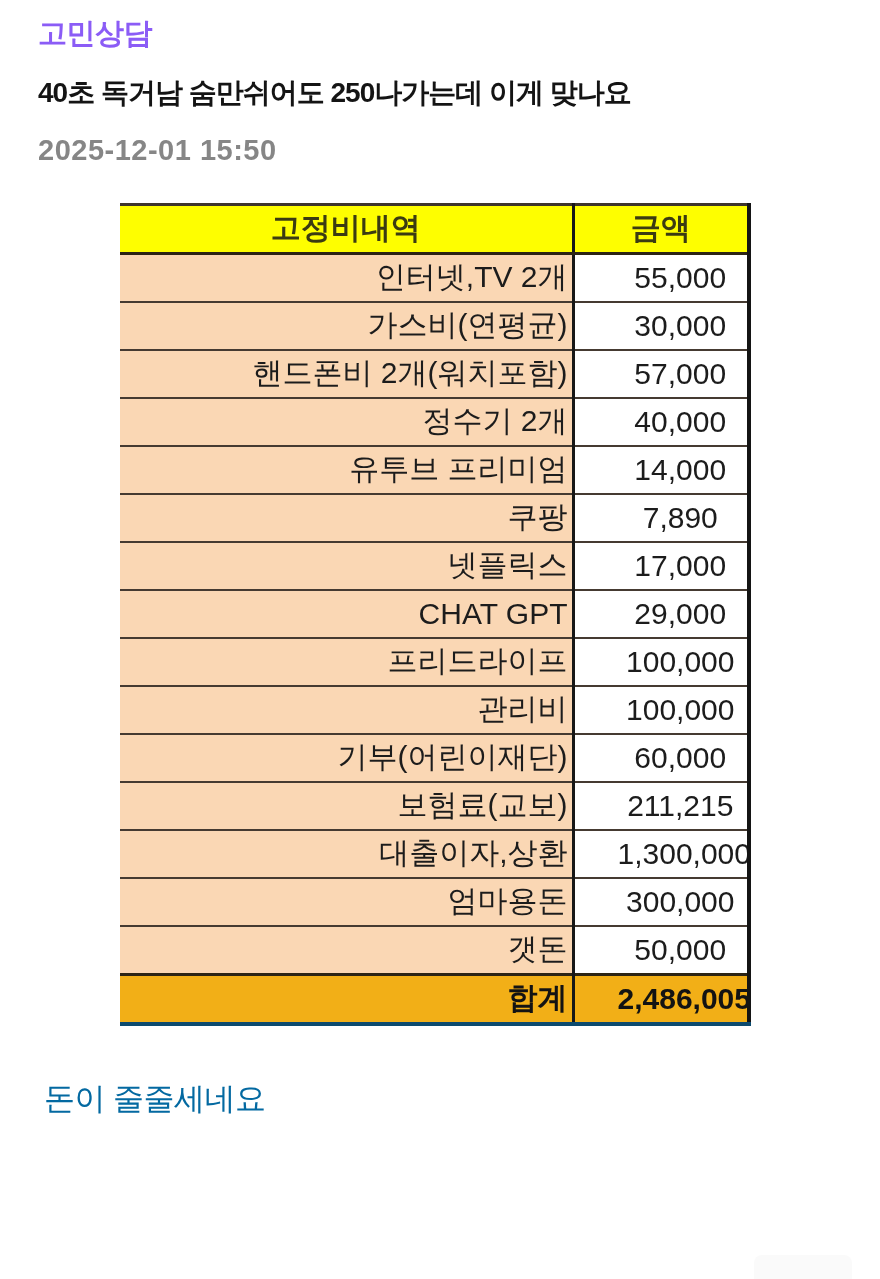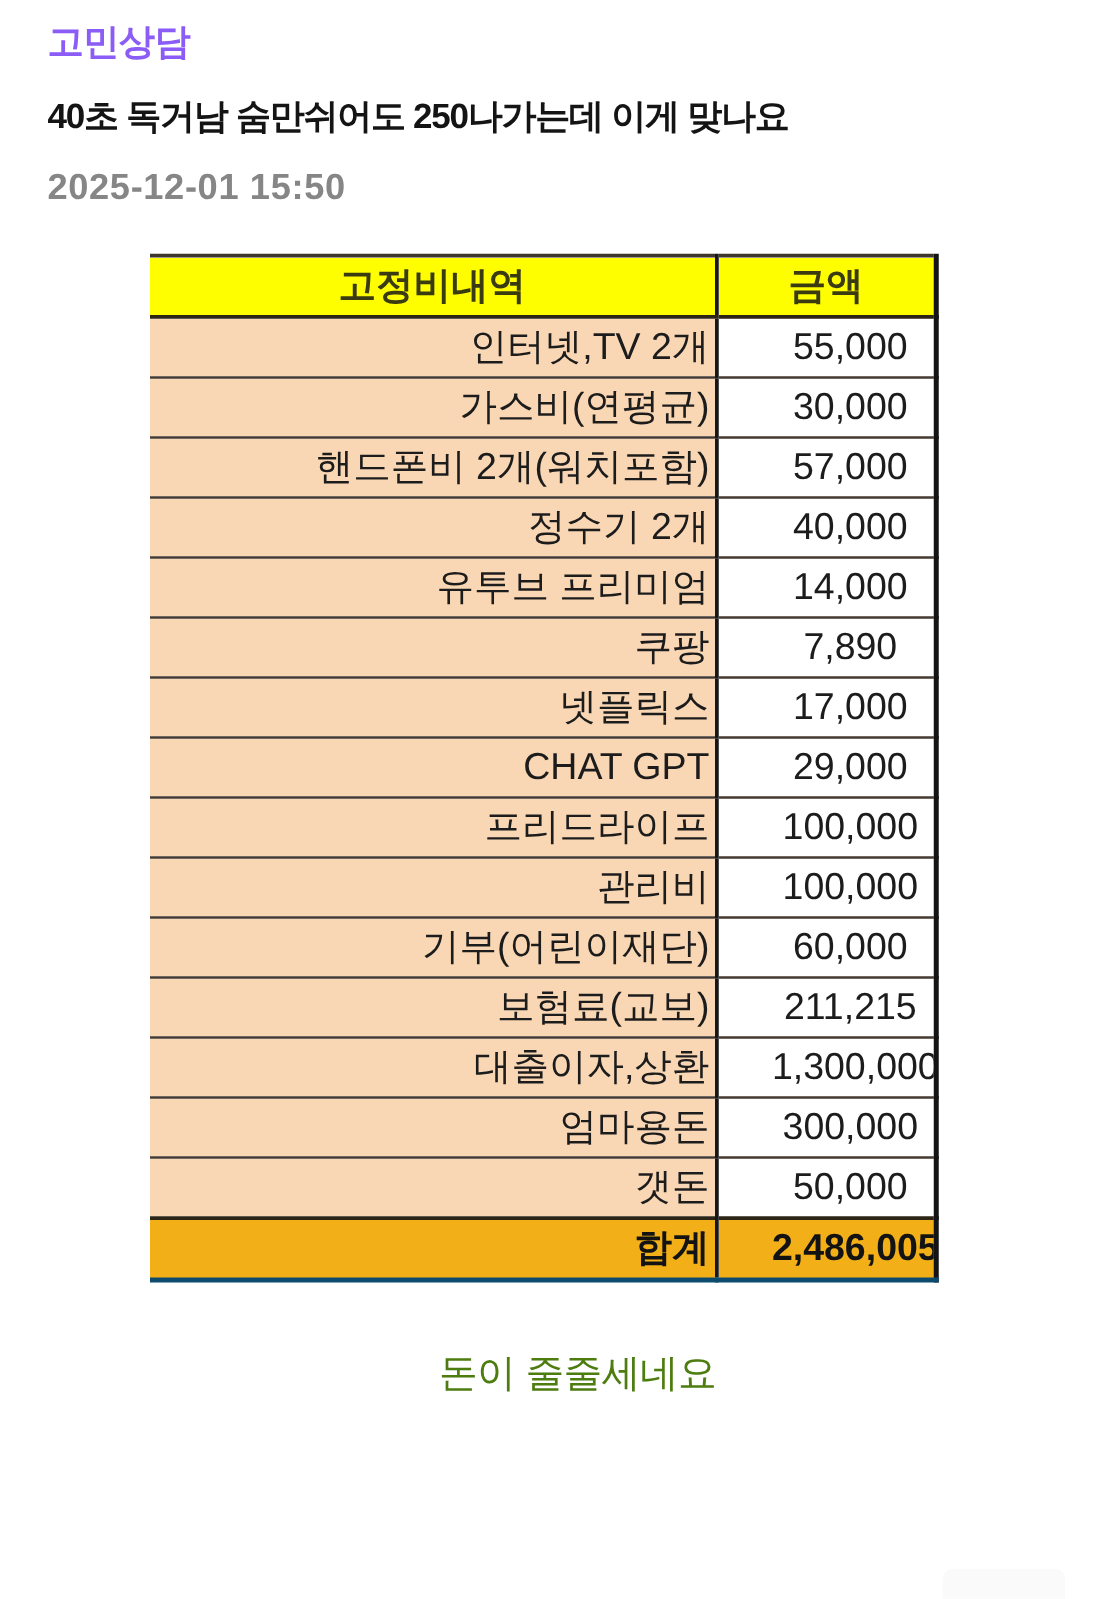--- a/index.html
+++ b/index.html
@@ -82,23 +82,22 @@
   table.expense td.amount-cell { background: #ffffff; padding-left: 43px; }
   table.expense tr.total-row td {
     background: #F2AF17;
     font-weight: 700;
     color: #131313;
     border-top: 3px solid #2c2415;
   }
   .comment {
     margin: 52px 0 0 44px;
     font-size: 31px;
-    color: #4d7c0f;
+    color: #0369a1;
     letter-spacing: -0.5px;
-    text-align: center;
   }
   .corner-blob {
     position: absolute;
     right: 28px;
     bottom: -8px;
     width: 98px;
     height: 32px;
     background: #fafafa;
     border-radius: 8px;
   }

